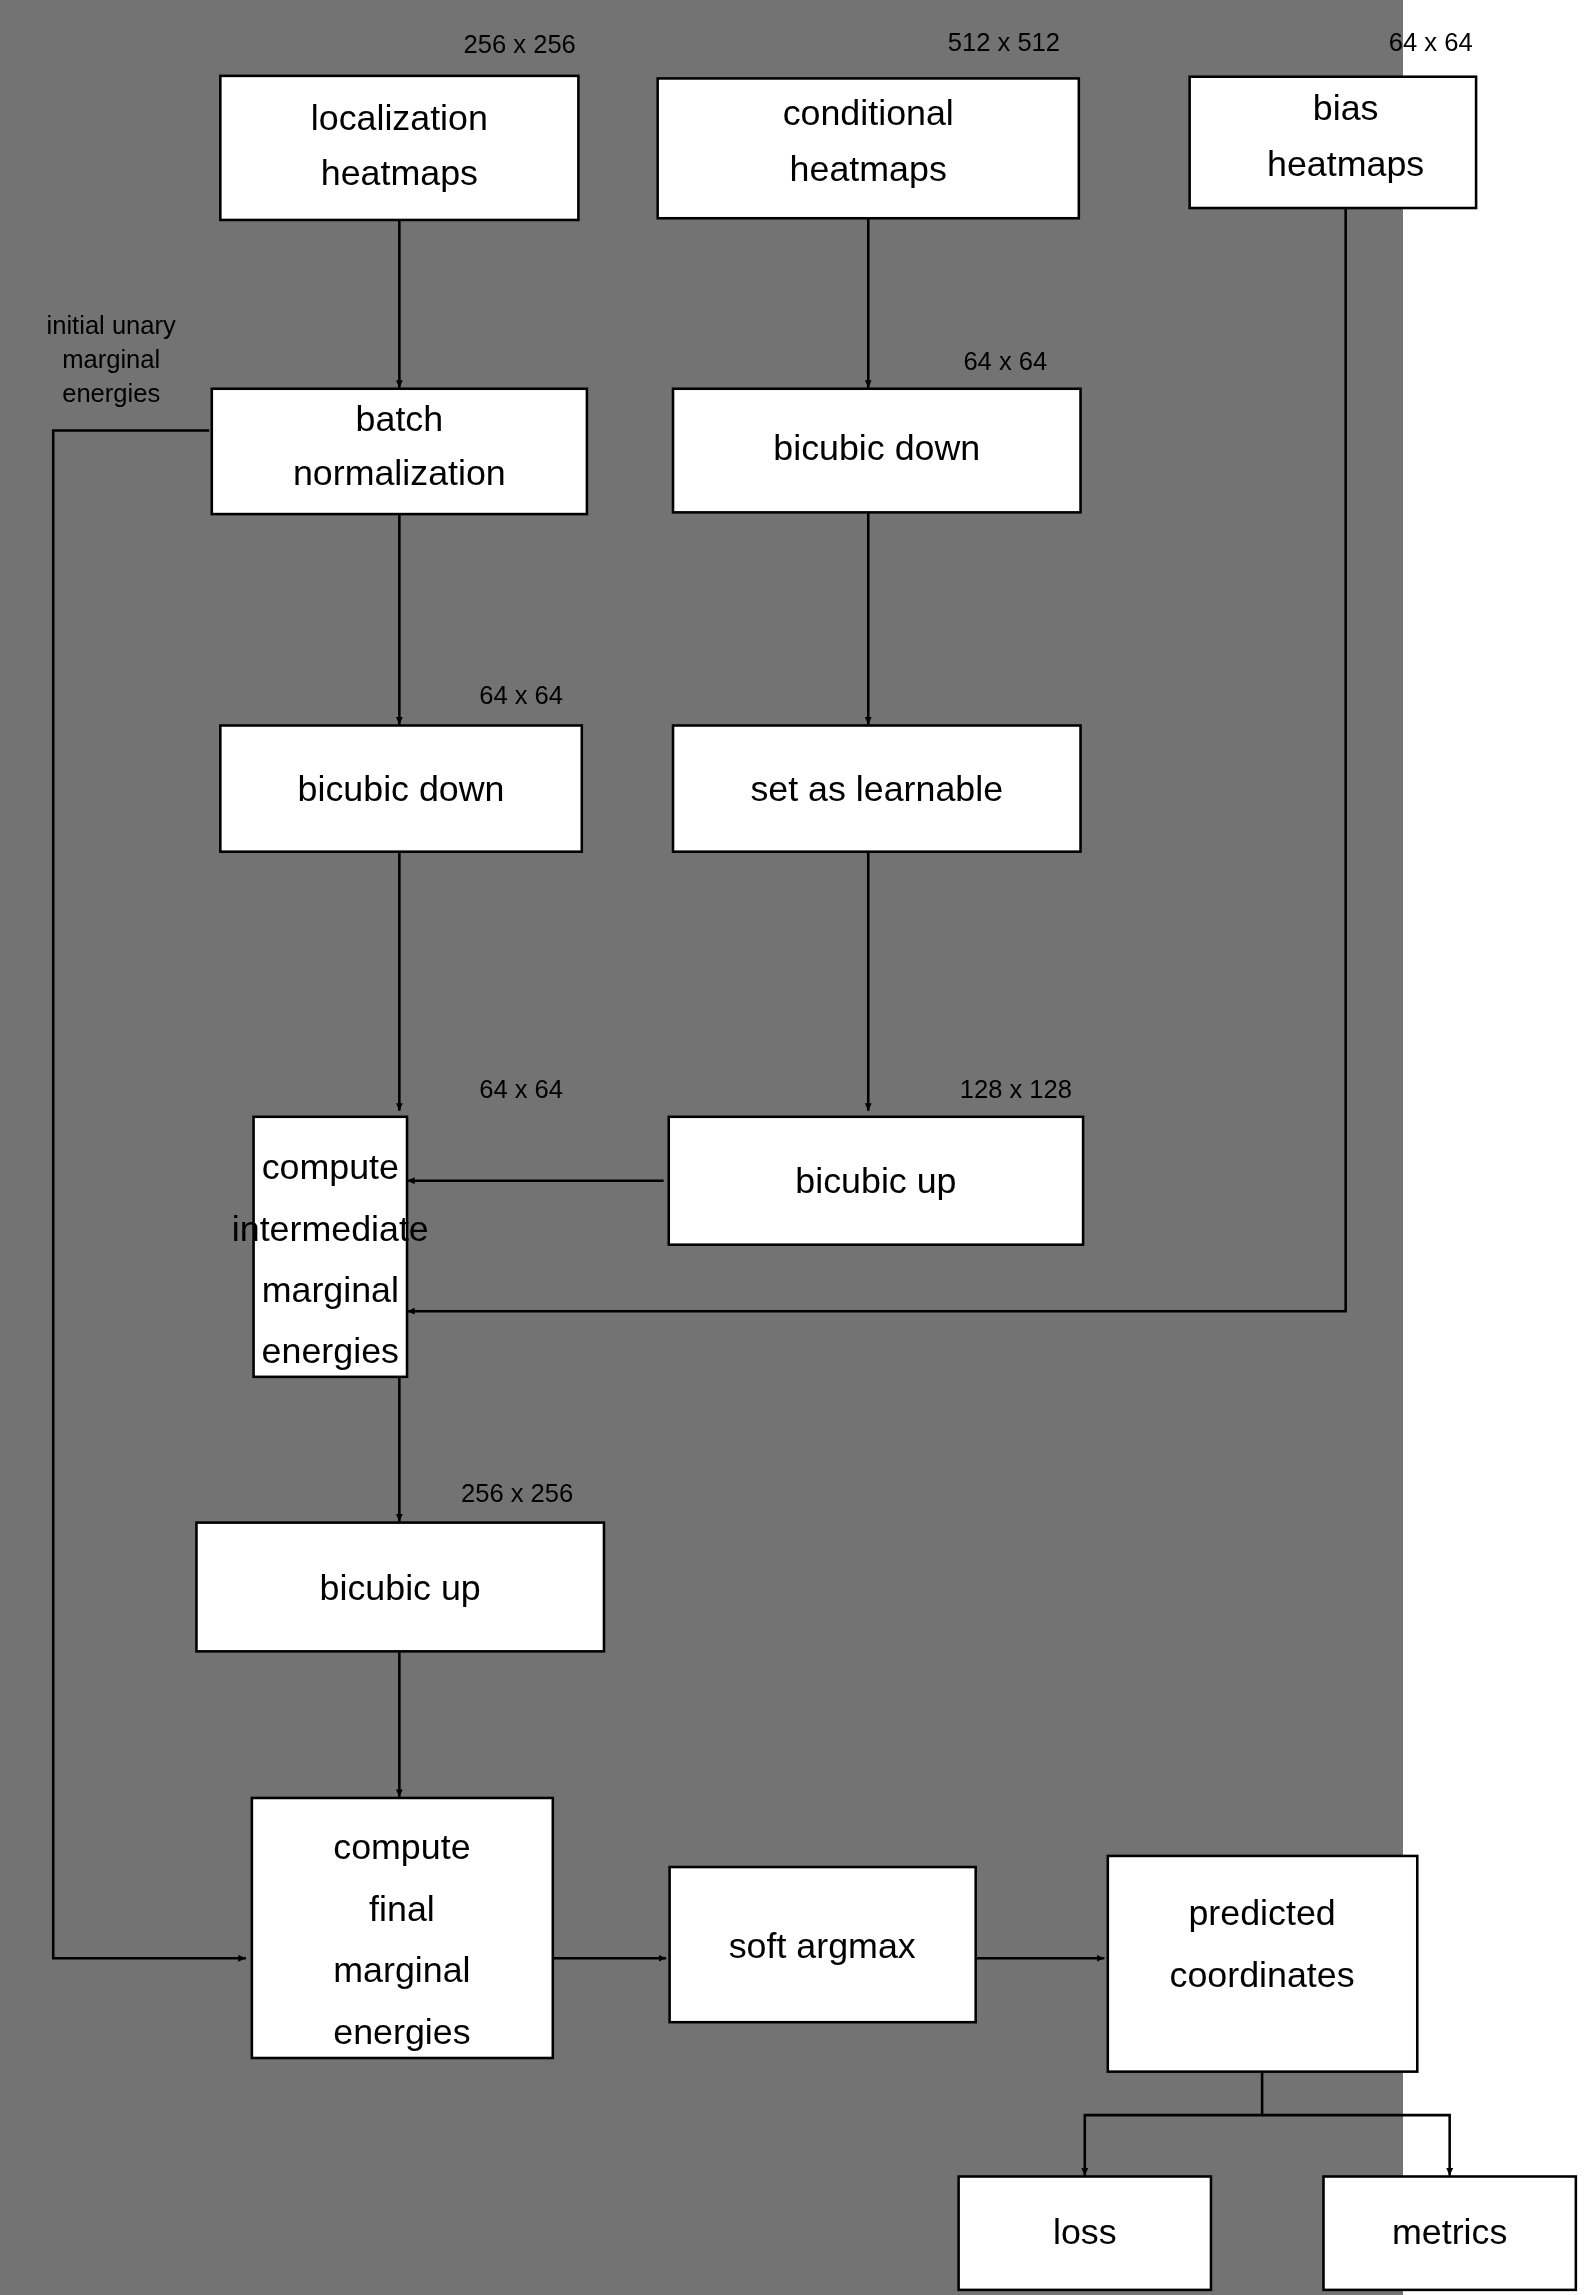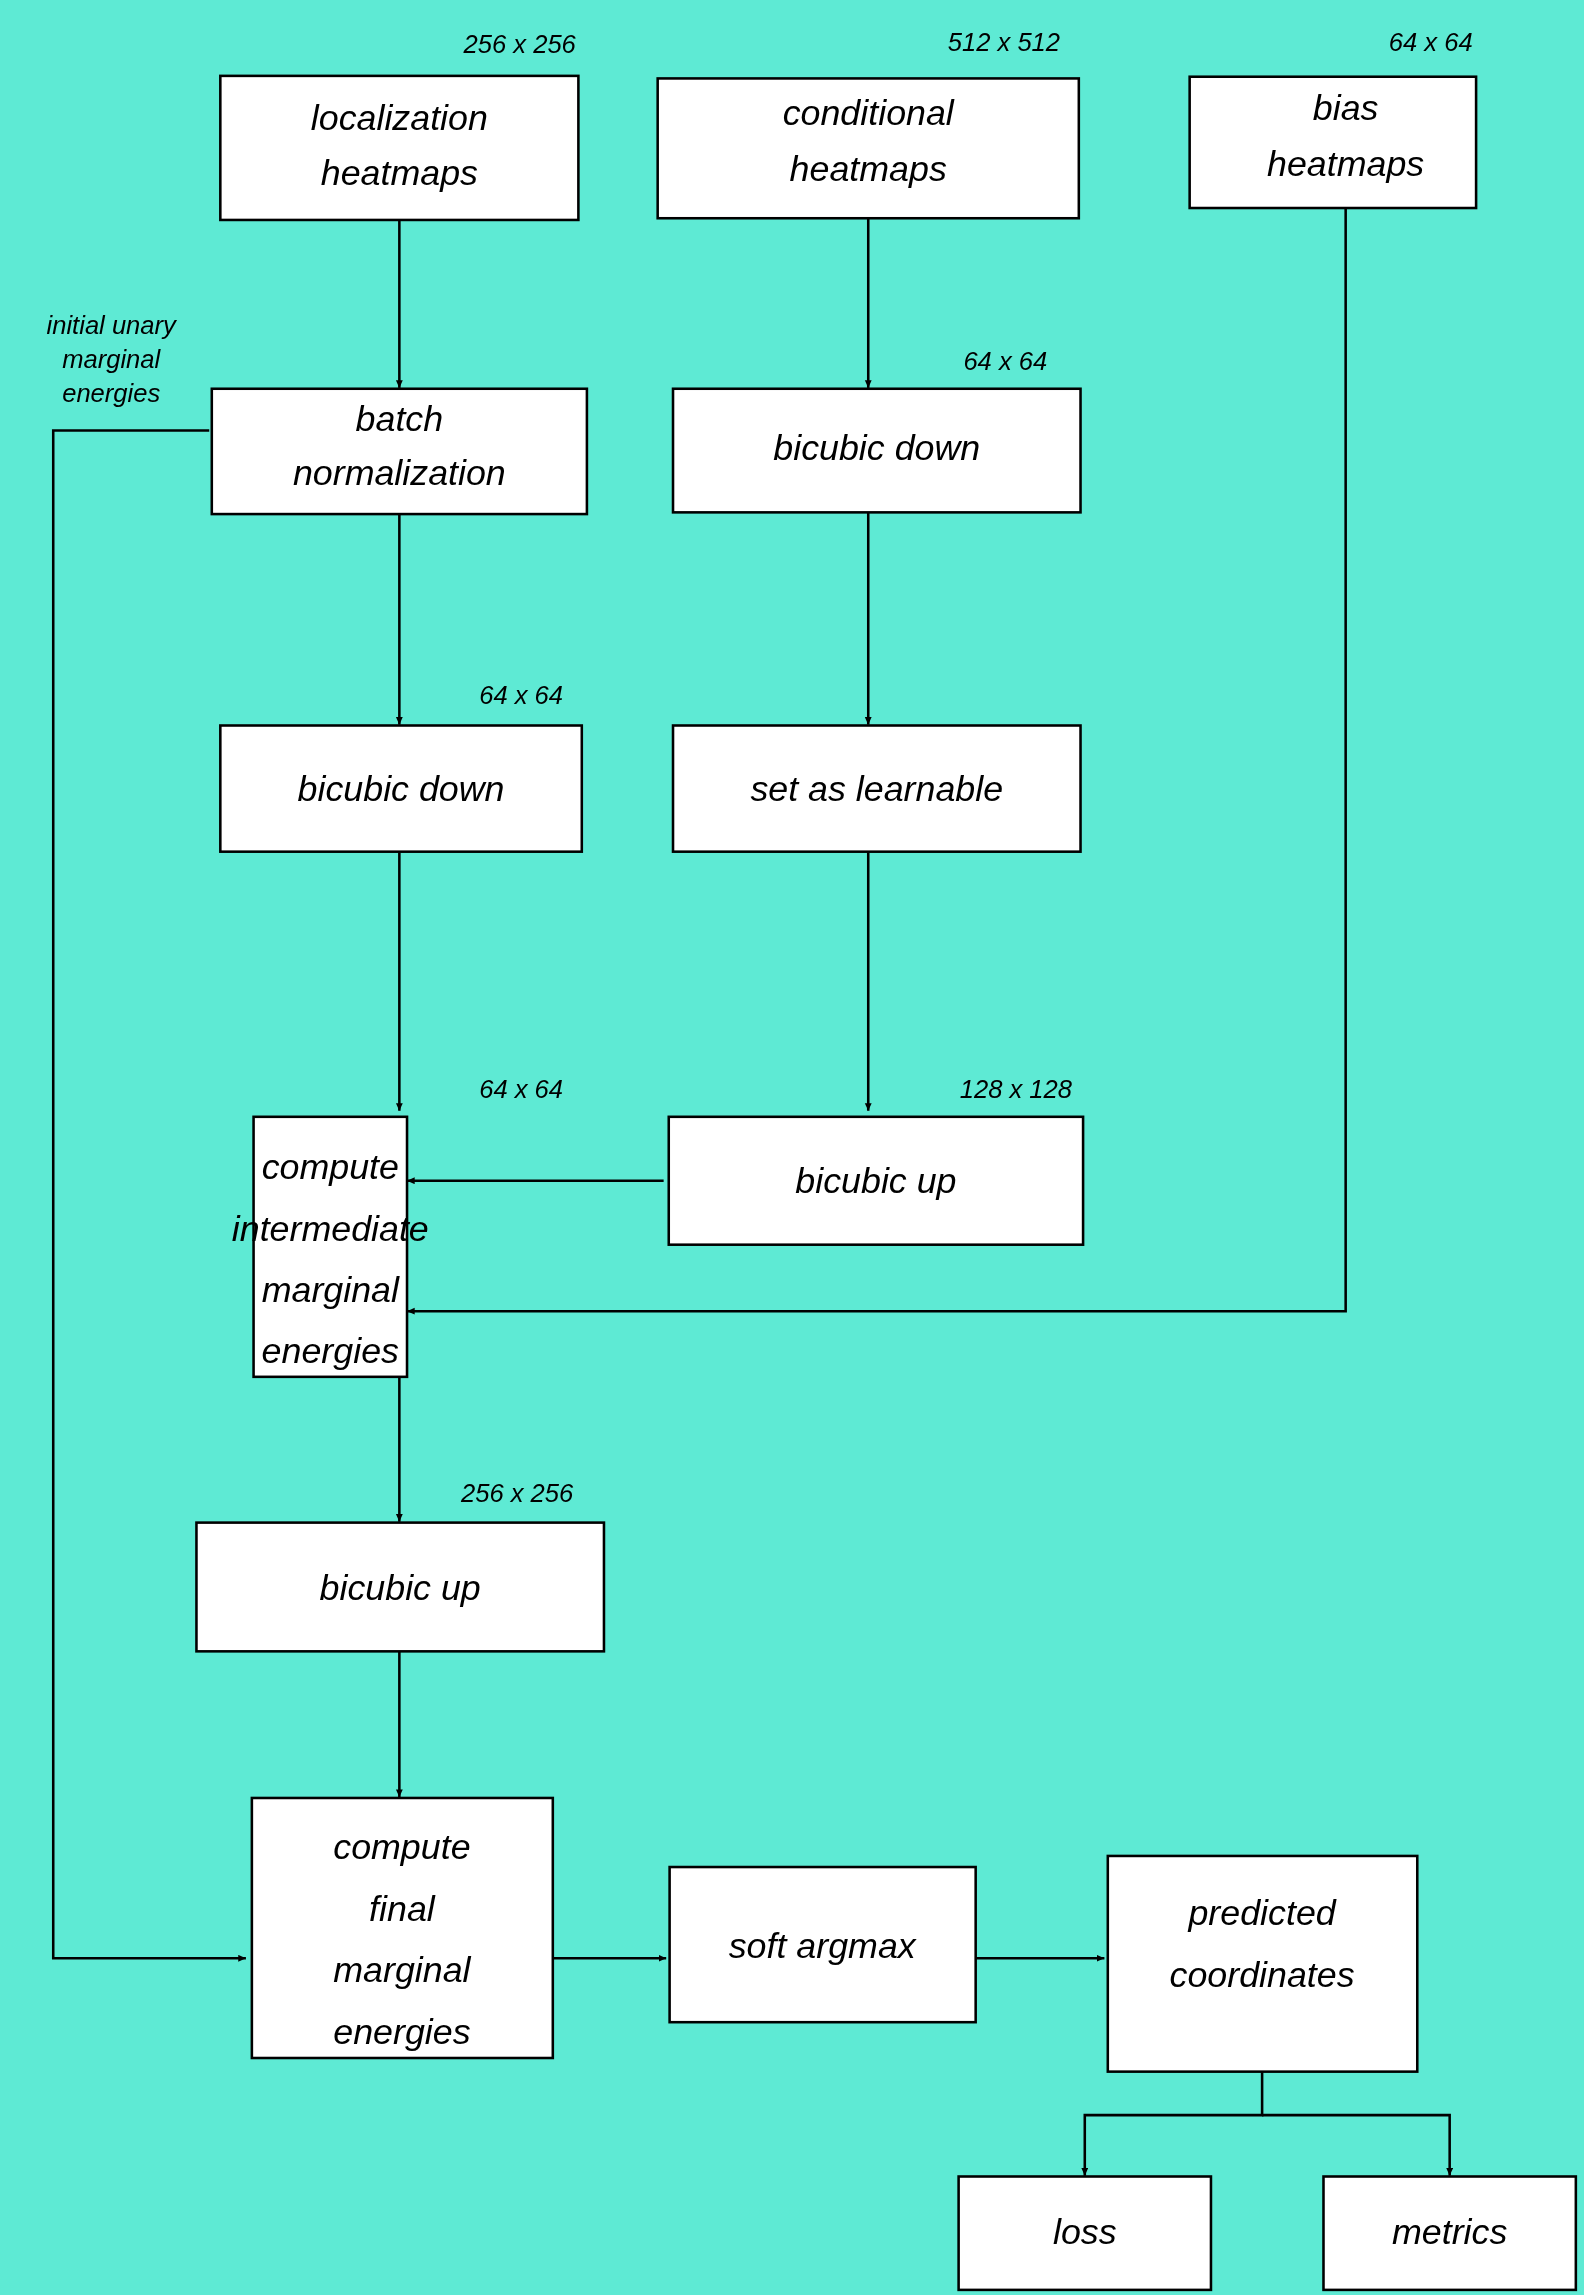--- a/index.html
+++ b/index.html
@@ -2,25 +2,24 @@
 <html style="font-size:13.6px"><head>
 <meta charset="utf-8">
 <style>
   html, body {
     margin: 0;
     padding: 0;
     background: #ffffff;
   }
   #diagram-root {
     position: relative;
-    width: 1584px;
+    width: 1403px;
     height: 2295px;
-    background: #5eead4;
+    background: #737373;
     font-family: "Liberation Sans", sans-serif;
-    font-style: italic;
   }
   svg#flowchart {
     display: block;
     width: 1589px;
     height: 2295px;
   }
   .node-box {
     fill: #ffffff;
     stroke: #000000;
     stroke-width: 3;

